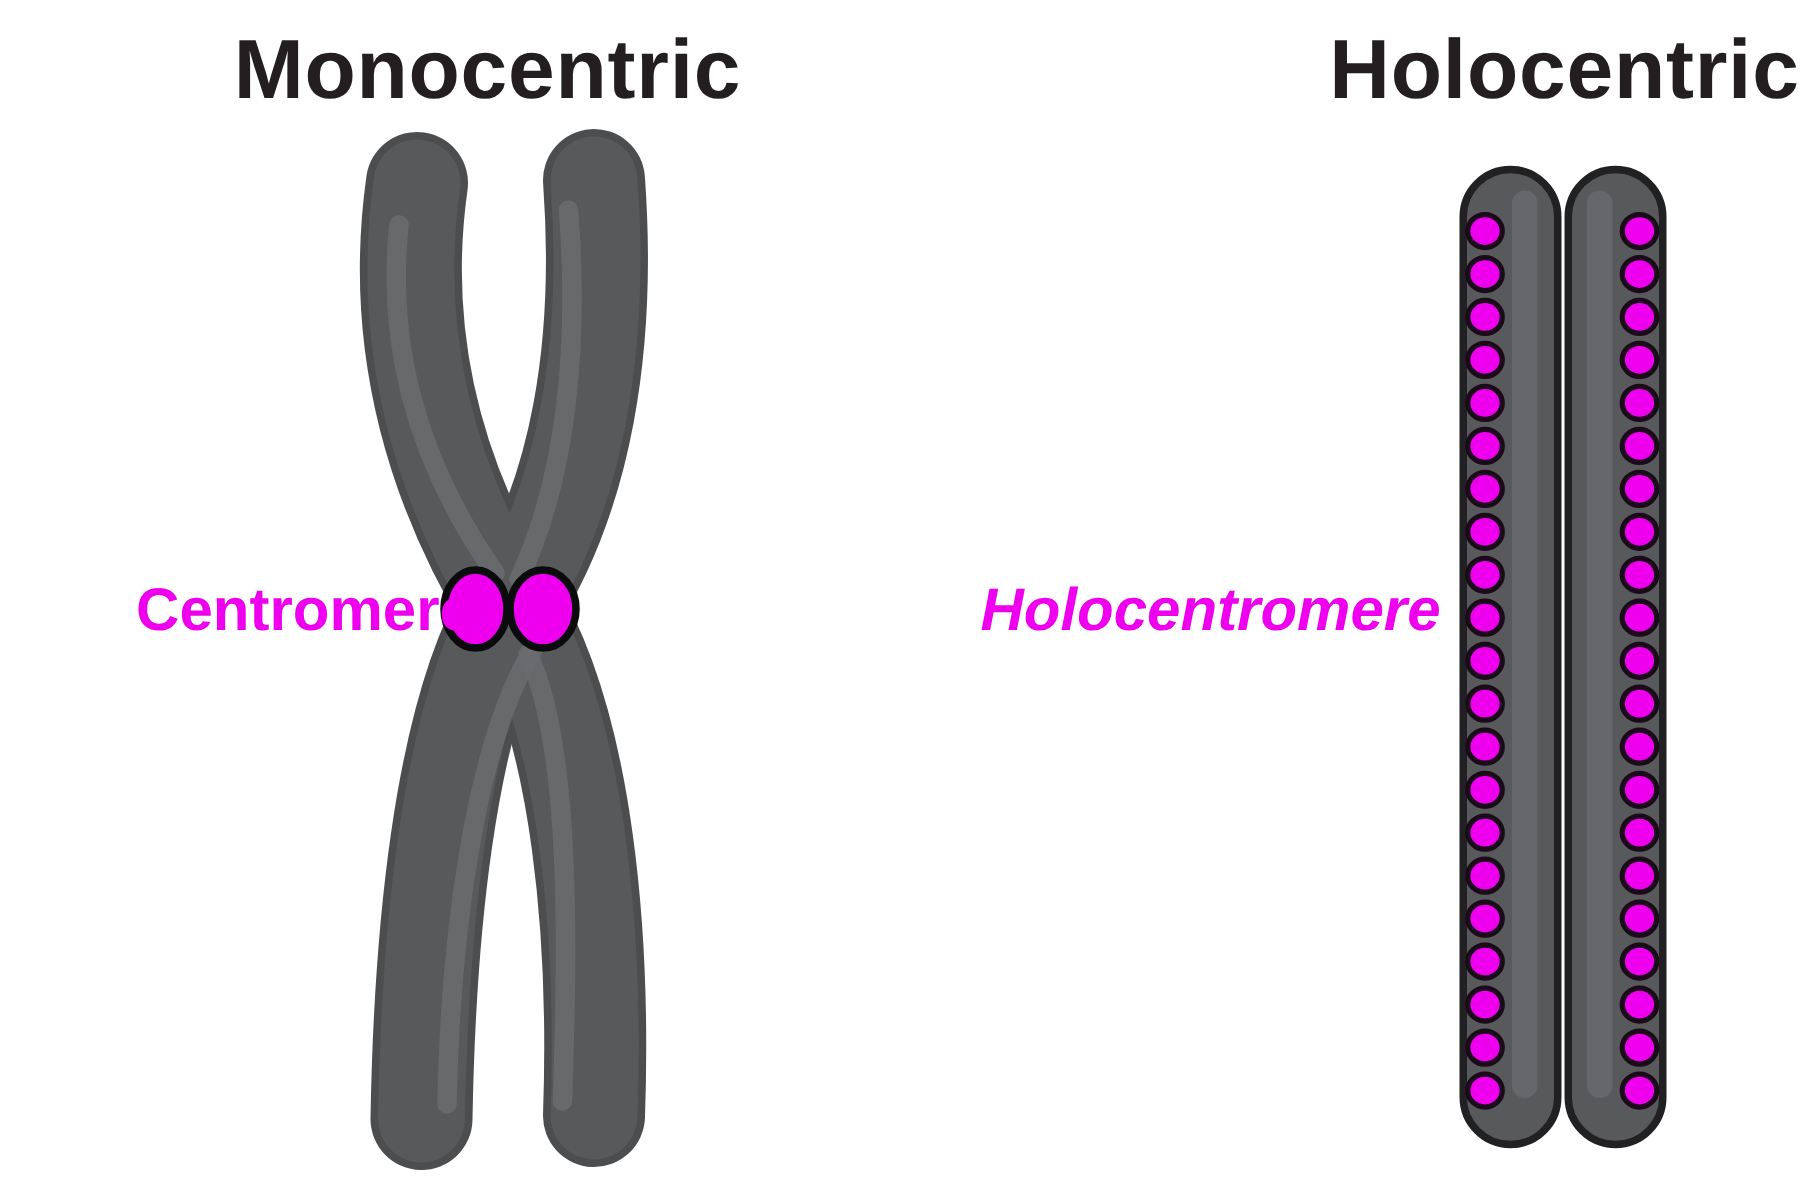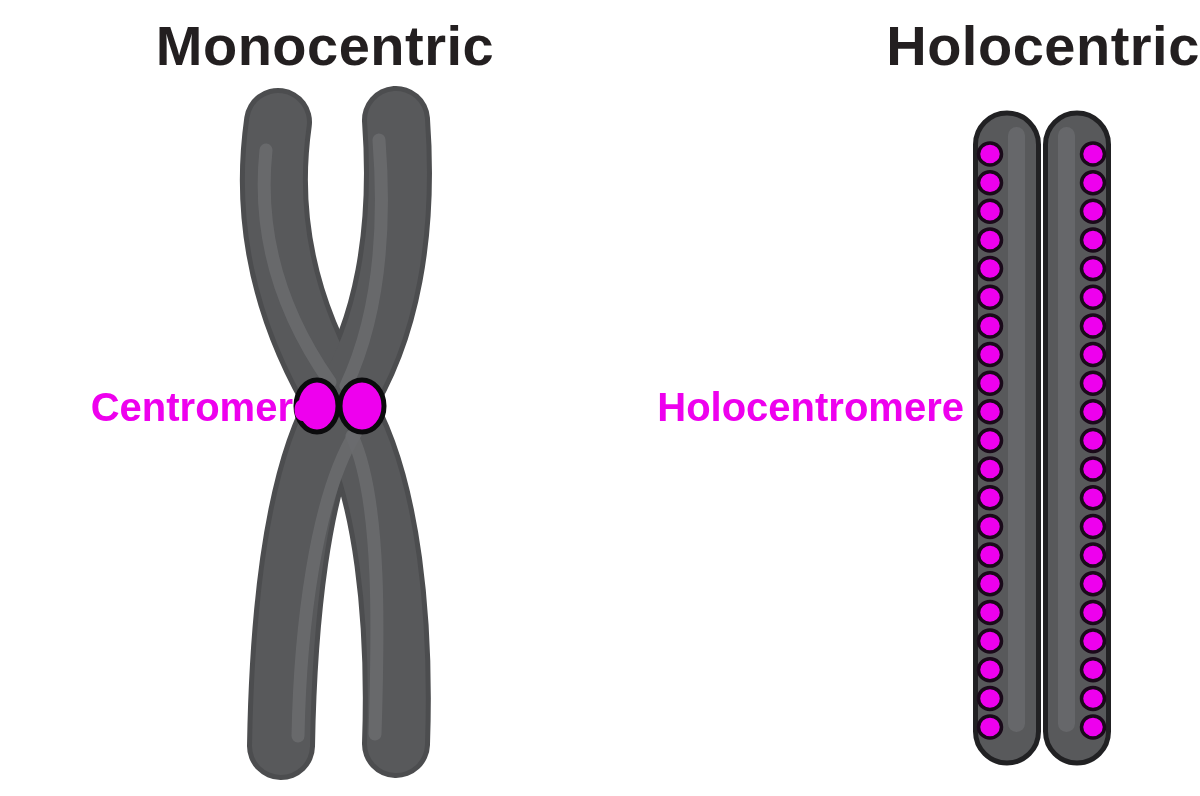--- a/index.html
+++ b/index.html
@@ -34,21 +34,21 @@
   .side-label {
     position: absolute;
     top: 383px;
     font-size: 40px;
     font-weight: bold;
     color: var(--magenta, #ee00ee);
     white-space: nowrap;
     line-height: 48px;
   }
   .label-centromere { left: 25px; width: 260px; text-align: center; margin-left: 48px; }
-  .label-holocentromere { left: 598px; width: 366px; text-align: right; }
+  .label-holocentromere { left: 624px; width: 366px; text-align: center; font-style: italic; }
 
   
   .chromatid-outline { fill: none; stroke: var(--x-outline, #4c4d4f); stroke-width: 68; stroke-linecap: round; }
   .chromatid-fill    { fill: none; stroke: var(--gray, #58595b);     stroke-width: 58; stroke-linecap: round; }
   .arm-highlight     { fill: none; stroke: var(--highlight, #6b6c6f); stroke-width: 13; stroke-linecap: round; opacity: 0.85; }
   .centromere-ellipse { fill: var(--magenta, #ee00ee); stroke: var(--ink, #0b0b0d); stroke-width: 5; }
   .rod               { fill: var(--gray, #58595b); stroke: var(--rod-outline, #212123); stroke-width: 5; }
   .rod-highlight     { fill: var(--highlight, #6b6c6f); opacity: 0.75; }
   .holo-dot          { fill: var(--magenta, #ee00ee); stroke: var(--dot-outline, #1a0a1a); stroke-width: 3.5; }
 </style>

